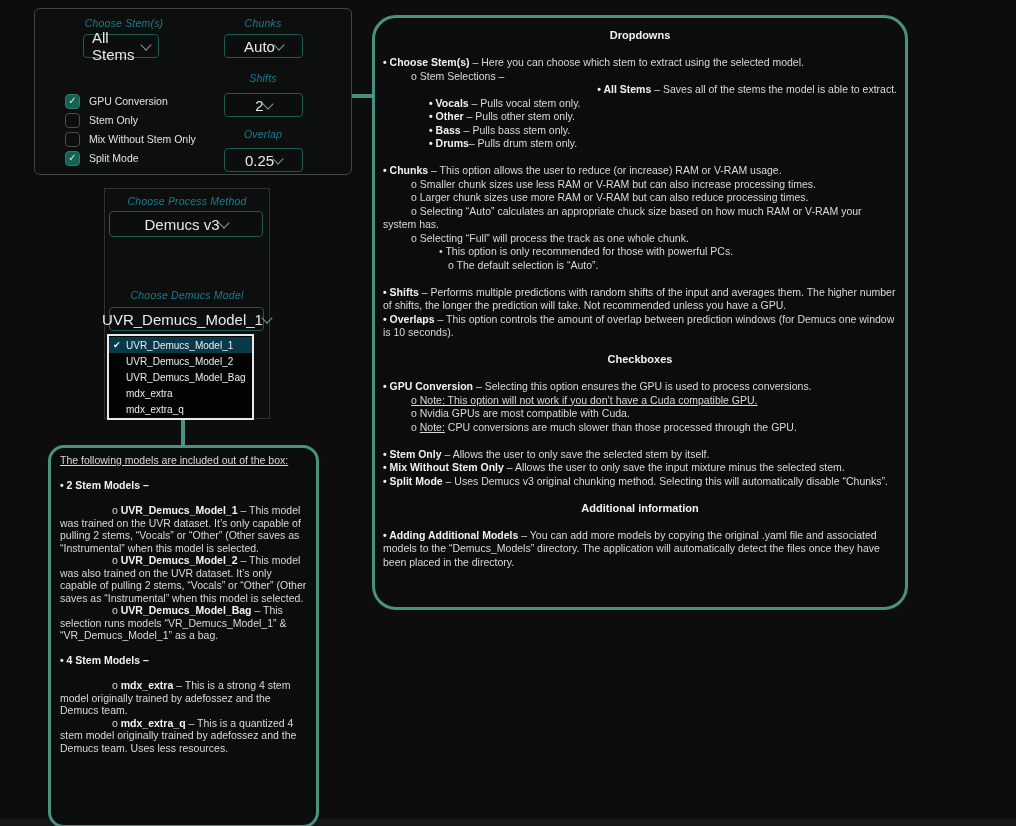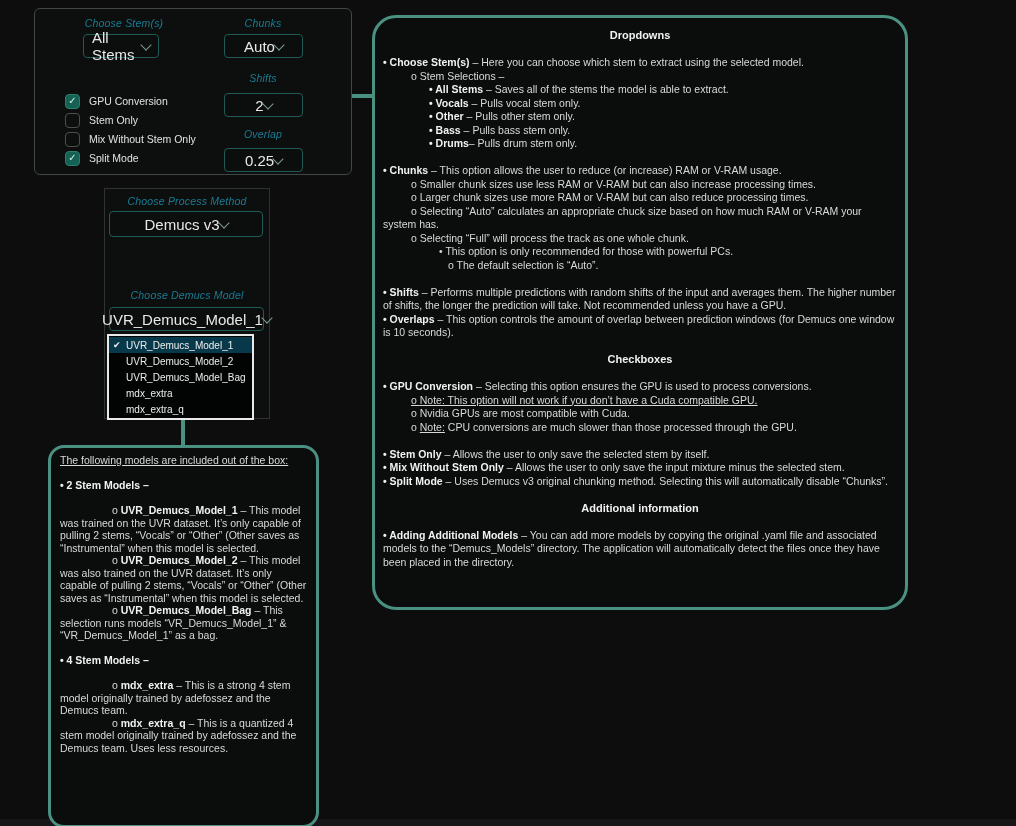--- a/index.html
+++ b/index.html
@@ -153,21 +153,21 @@
         </div>
       </div>
   </div>
 
   <div class="help-panel">
     <div>
         <div class="hp-h">Dropdowns</div>
         <div class="gap-h"></div>
         <div class="hp" style="text-indent: 0px;"><span class="b">• Choose Stem(s)</span><span> – Here you can choose which stem to extract using the selected model.</span></div>
         <div class="hp" style="text-indent: 28px;"><span>o Stem Selections –</span></div>
-        <div class="hp" style="text-indent: 46px;"><span class="b">• All Stems</span><span> – Saves all of the stems the model is able to extract.</span></div>
+        <div class="hp" style="text-indent: 46px; text-align: right;"><span class="b">• All Stems</span><span> – Saves all of the stems the model is able to extract.</span></div>
         <div class="hp" style="text-indent: 46px;"><span class="b">• Vocals</span><span> – Pulls vocal stem only.</span></div>
         <div class="hp" style="text-indent: 46px;"><span class="b">• Other</span><span> – Pulls other stem only.</span></div>
         <div class="hp" style="text-indent: 46px;"><span class="b">• Bass</span><span> – Pulls bass stem only.</span></div>
         <div class="hp" style="text-indent: 46px;"><span class="b">• Drums</span><span>– Pulls drum stem only.</span></div>
         <div class="gap-h"></div>
         <div class="hp" style="text-indent: 0px;"><span class="b">• Chunks</span><span> – This option allows the user to reduce (or increase) RAM or V-RAM usage.</span></div>
         <div class="hp" style="text-indent: 28px;"><span>o Smaller chunk sizes use less RAM or V-RAM but can also increase processing times.</span></div>
         <div class="hp" style="text-indent: 28px;"><span>o Larger chunk sizes use more RAM or V-RAM but can also reduce processing times.</span></div>
         <div class="hp" style="text-indent: 28px;"><span>o Selecting “Auto” calculates an appropriate chuck size based on how much RAM or V-RAM your system has.</span></div>
         <div class="hp" style="text-indent: 28px;"><span>o Selecting “Full” will process the track as one whole chunk.</span></div>

